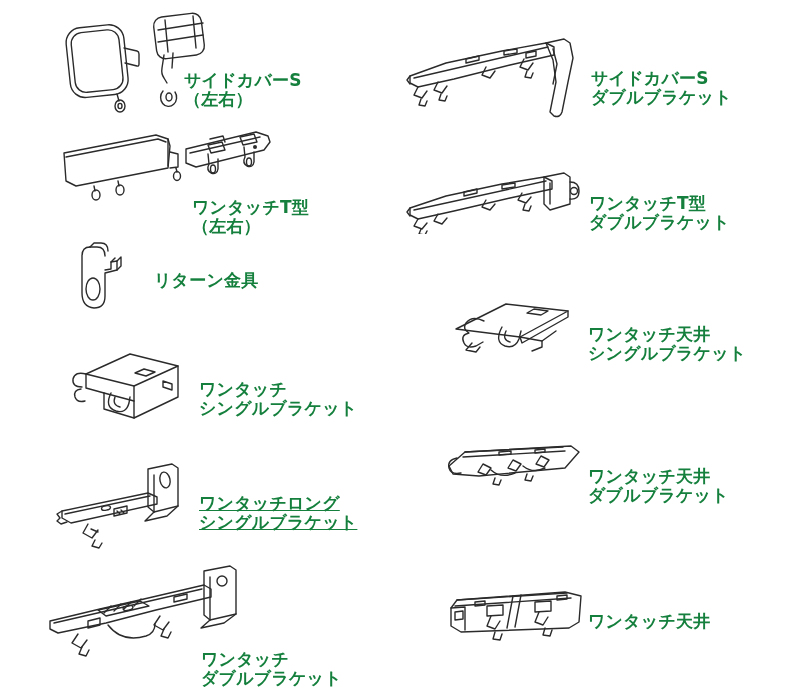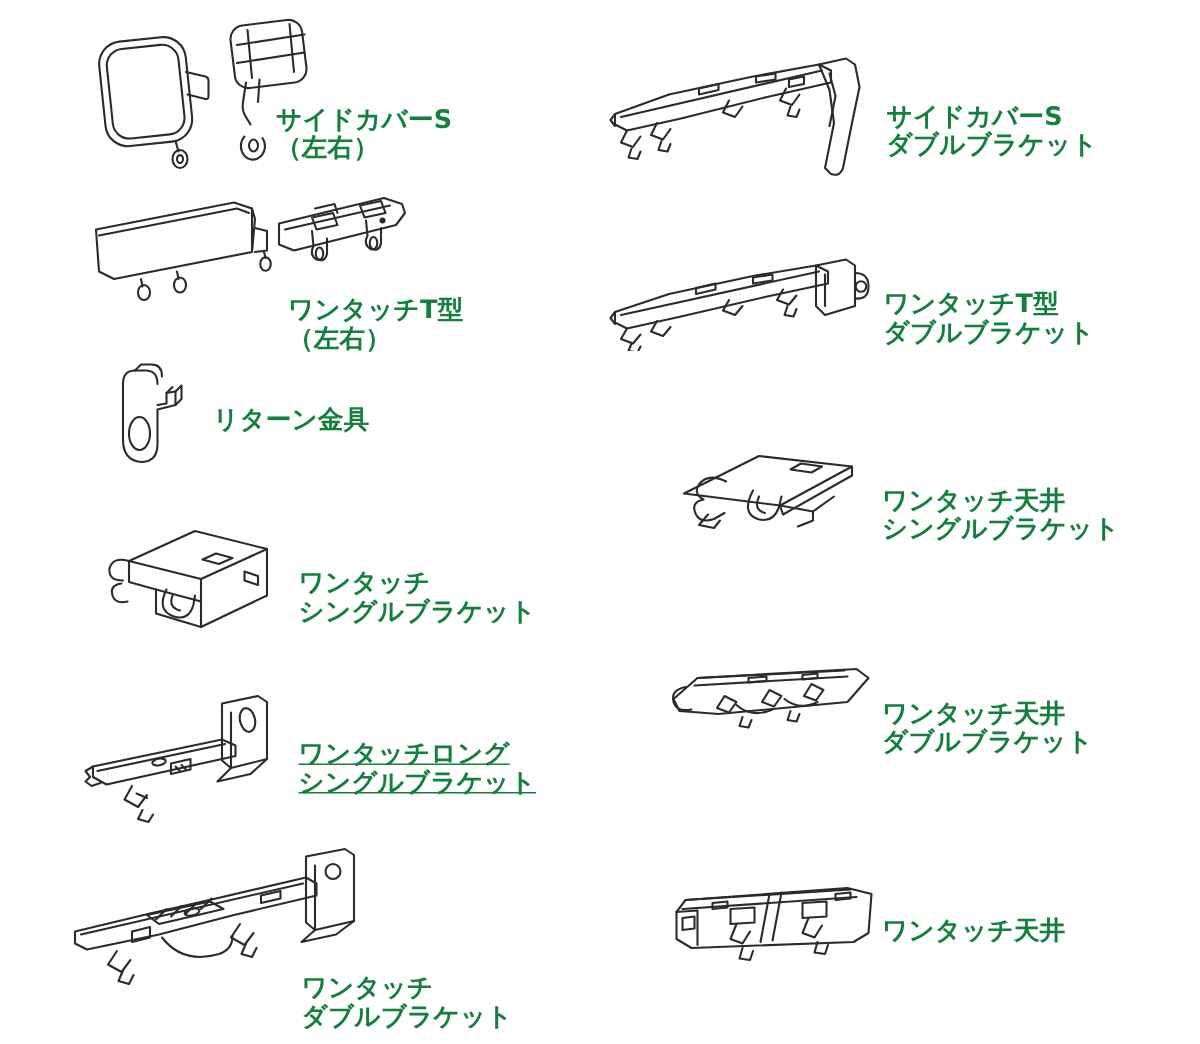--- a/index.html
+++ b/index.html
@@ -85,21 +85,21 @@
 
   <div class="part">
     <svg class="art" style="left:72px;top:241px;" width="62" height="74" viewBox="0 0 62 74">
       <path d="M18 6 Q10 6 10 15 L10 52 Q10 66 22 67 Q33 67 33 55 L33 32 L45 29 L45 20 L39 21 L39 28 L33 29"></path>
       <path d="M33 15 Q33 6 25 6 L18 6"></path>
       <path d="M18 6 L22 2 L29 2 Q36 2 36 10"></path>
       <path d="M45 29 L49 25 L49 16 L45 20"></path>
       <path d="M39 21 L43 17"></path>
       <ellipse cx="21" cy="48" rx="7" ry="11"></ellipse>
     </svg>
-    <div class="label" style="left:142px;top:271px;text-align:center;">
+    <div class="label" style="left:154px;top:271px;text-align:center;">
       <span>リターン金具</span>
     </div>
   </div>
 
   <div class="part">
     <svg class="art" style="left:66px;top:344px;" width="128" height="86" viewBox="0 0 128 86">
       <path d="M20 30 L64 10 L112 22 L68 42 Z"></path>
       <path d="M112 22 L112 53 L68 74 L68 42"></path>
       <path d="M68 74 L38 65 L38 49 L20 44 L20 30"></path>
       <path d="M38 49 L68 57"></path>

